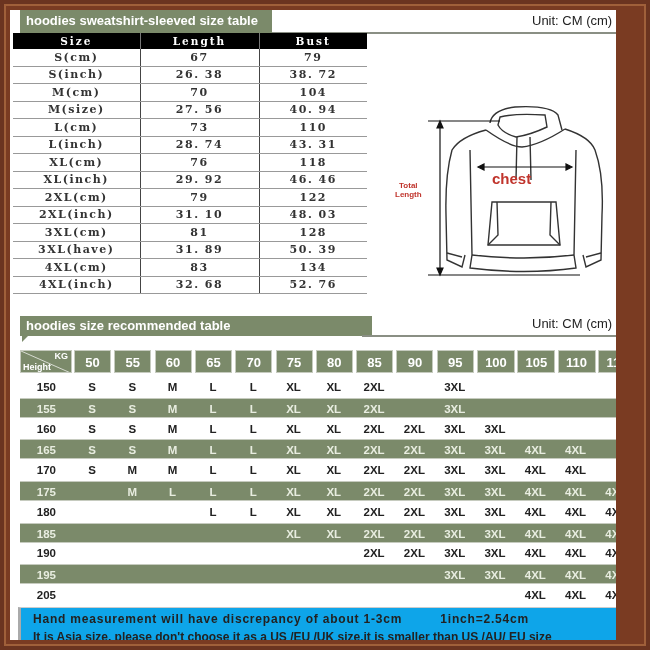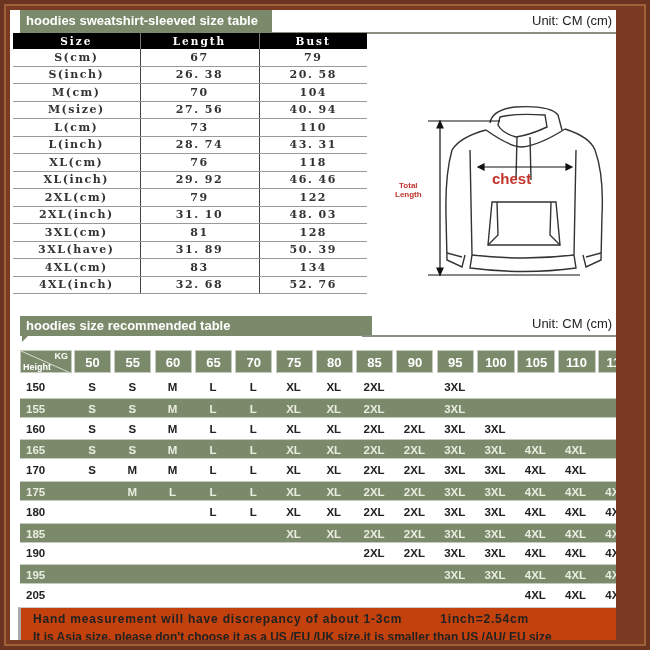--- a/index.html
+++ b/index.html
@@ -34,24 +34,24 @@
   .hcell { position:absolute; top:0; height:23px; background:#7b8a6a; color:#fff; font-weight:bold;
            font-size:13px; text-align:center; line-height:23px; border:1px solid #c6cbbf; box-sizing:border-box; }
   .diag { position:absolute; top:0; left:0; width:52px; height:23px; background:#7b8a6a; overflow:hidden;
           border:1px solid #c6cbbf; box-sizing:border-box; }
   .diag .kg { position:absolute; right:3px; top:0; font-size:9px; color:#fff; font-weight:bold; }
   .diag .ht { position:absolute; left:2px; bottom:0; font-size:9px; color:#fff; font-weight:bold; }
   .rrow { position:absolute; left:10px; width:607px; height:20px; font-weight:bold; font-size:11.5px; }
   .rrow.g { background:#7b8a6a; color:#e8ede0; border-top:1px solid #c6cbbf; border-bottom:1px solid #c6cbbf; box-sizing:border-box; }
   .rrow.w { color:#222; }
   .rrow span { position:absolute; top:0; line-height:20px; text-align:center; }
-  .rrow .h { left:6px; width:30px; text-align:left; }
+  .rrow .h { left:6px; width:30px; text-align:right; }
 
   .note { position:absolute; left:8px; top:597px; width:612px; height:40px; border:1px solid #ccc; border-left:3px solid #aaa;
-          box-sizing:border-box; background:#c2410c; }
+          box-sizing:border-box; background:#0ea5e9; }
   .note .l1 { position:absolute; left:12px; top:4px; font-size:12px; font-weight:bold; letter-spacing:0.8px; color:#222; white-space:nowrap; }
   .note .l2 { position:absolute; left:12px; top:22px; font-size:12px; font-weight:bold; color:#222; white-space:nowrap; }
 </style>
 </head>
 <body>
 
 <div class="frame">
   <div class="frame-inner"></div>
 </div>
 
@@ -79,21 +79,21 @@
     </thead>
     <tbody id="szBody">
         <tr>
           <td>S(cm)</td>
           <td>67</td>
           <td>79</td>
         </tr>
         <tr>
           <td>S(inch)</td>
           <td>26. 38</td>
-          <td>20. 58</td>
+          <td>38. 72</td>
         </tr>
         <tr>
           <td>M(cm)</td>
           <td>70</td>
           <td>104</td>
         </tr>
         <tr>
           <td>M(size)</td>
           <td>27. 56</td>
           <td>40. 94</td>

